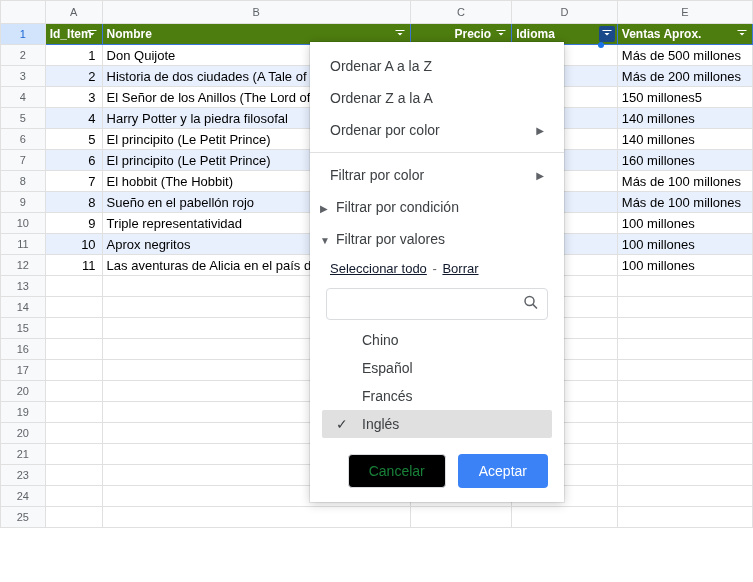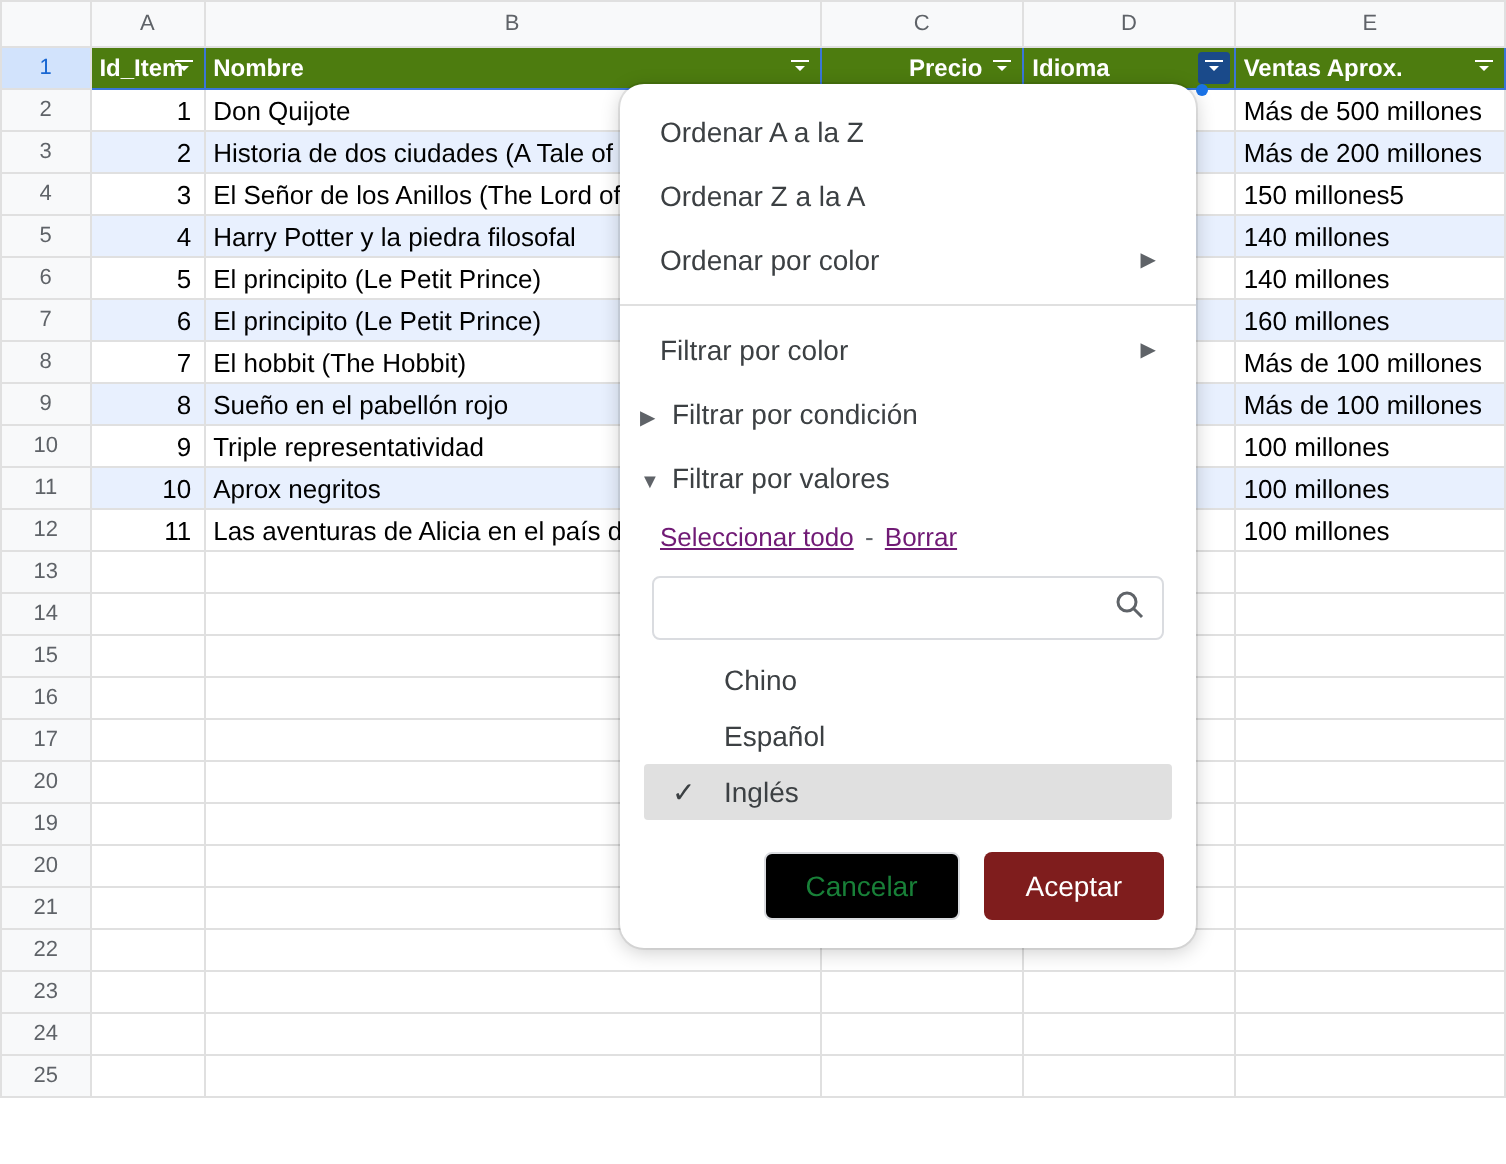--- a/index.html
+++ b/index.html
@@ -69,42 +69,42 @@
     
     .row-header.sel {
       background: #d2e3fc;
       color:#1967d2;
     }
     
     .popup {
       position: absolute;
       left: 310px;
       top: 42px;
-      width: 288px;
+      width: 254px;
       background: #fff;
-      border-radius: 12px;
+      border-radius: 0;
       box-shadow: 0 2px 10px rgba(0,0,0,0.2), 0 0 0 1px rgba(0,0,0,0.08);
       padding: 8px 0 14px 0;
       z-index: 10;
       font-size: 14px;
       color: #3c4043;
     }
     .popup .item {
       padding: 8px 20px;
       cursor: pointer;
       display: flex;
       align-items:center;
       justify-content: space-between;
     }
     .popup .sep { border-top:1px solid #e0e0e0; margin: 6px 0;}
     .popup .arrow { color:#5f6368; font-size:10px;}
     .popup .caret { display:inline-block; width:16px; color:#5f6368; font-size:10px;}
     .popup .indented { padding-left: 10px; }
     .popup .linkrow { padding: 6px 20px; font-size:13px;}
-    .popup .linkrow a { color:#701a75; text-decoration: underline; cursor:pointer;}
+    .popup .linkrow a { color:#0f172a; text-decoration: underline; cursor:pointer;}
     .popup .linkrow .dash { color:#5f6368; margin: 0 2px;}
     .searchwrap {
       margin: 6px 16px;
       position: relative;
     }
     .searchwrap input {
       width: 100%;
       border: 1px solid #dadce0;
       border-radius: 4px;
       padding: 7px 30px 7px 10px;
@@ -152,21 +152,21 @@
       font-weight: 500;
       cursor:pointer;
       border: 1px solid transparent;
     }
     .btn.cancel {
       background:#000000;
       border-color:#dadce0;
       color:#188038;
     }
     .btn.ok {
-      background:#7f1d1d;
+      background:#3b82f6;
       color:#fff;
     }
     .sel-handle {
       position:absolute;
       width:6px;height:6px;
       background:#1a73e8;
       border-radius:50%;
     }
   </style>
 </head>
@@ -381,28 +381,20 @@
       </tr>
       <tr>
         <th class="row-header">21</th>
         <td class="cell"></td>
         <td class="cell"></td>
         <td class="cell"></td>
         <td class="cell"></td>
         <td class="cell"></td>
       </tr>
       <tr>
-        <th class="row-header">22</th>
-        <td class="cell"></td>
-        <td class="cell"></td>
-        <td class="cell"></td>
-        <td class="cell"></td>
-        <td class="cell"></td>
-      </tr>
-      <tr>
         <th class="row-header">23</th>
         <td class="cell"></td>
         <td class="cell"></td>
         <td class="cell"></td>
         <td class="cell"></td>
         <td class="cell"></td>
       </tr>
       <tr>
         <th class="row-header">24</th>
         <td class="cell"></td>
@@ -452,20 +444,21 @@
     <span class="magnifier">
       <svg width="18" height="18" viewBox="0 0 24 24" fill="none" stroke="#5f6368" stroke-width="2">
           <circle cx="10" cy="10" r="6"></circle>
           <line x1="20" y1="20" x2="14.5" y2="14.5"></line>
         </svg>
     </span>
   </div>
   <div class="value-list" id="value-list">
       <div class="value-item"><span>Chino</span></div>
       <div class="value-item"><span>Español</span></div>
+      <div class="value-item"><span>Francés</span></div>
       <div class="value-item selected"><span class="check">✓</span><span>Inglés</span></div>
     </div>
   <div class="btnrow">
     <button class="btn cancel">Cancelar</button>
     <button class="btn ok">Aceptar</button>
   </div>
 </div>
 
 <div class="sel-handle" style="left:598px; top:42px;"></div>
 

